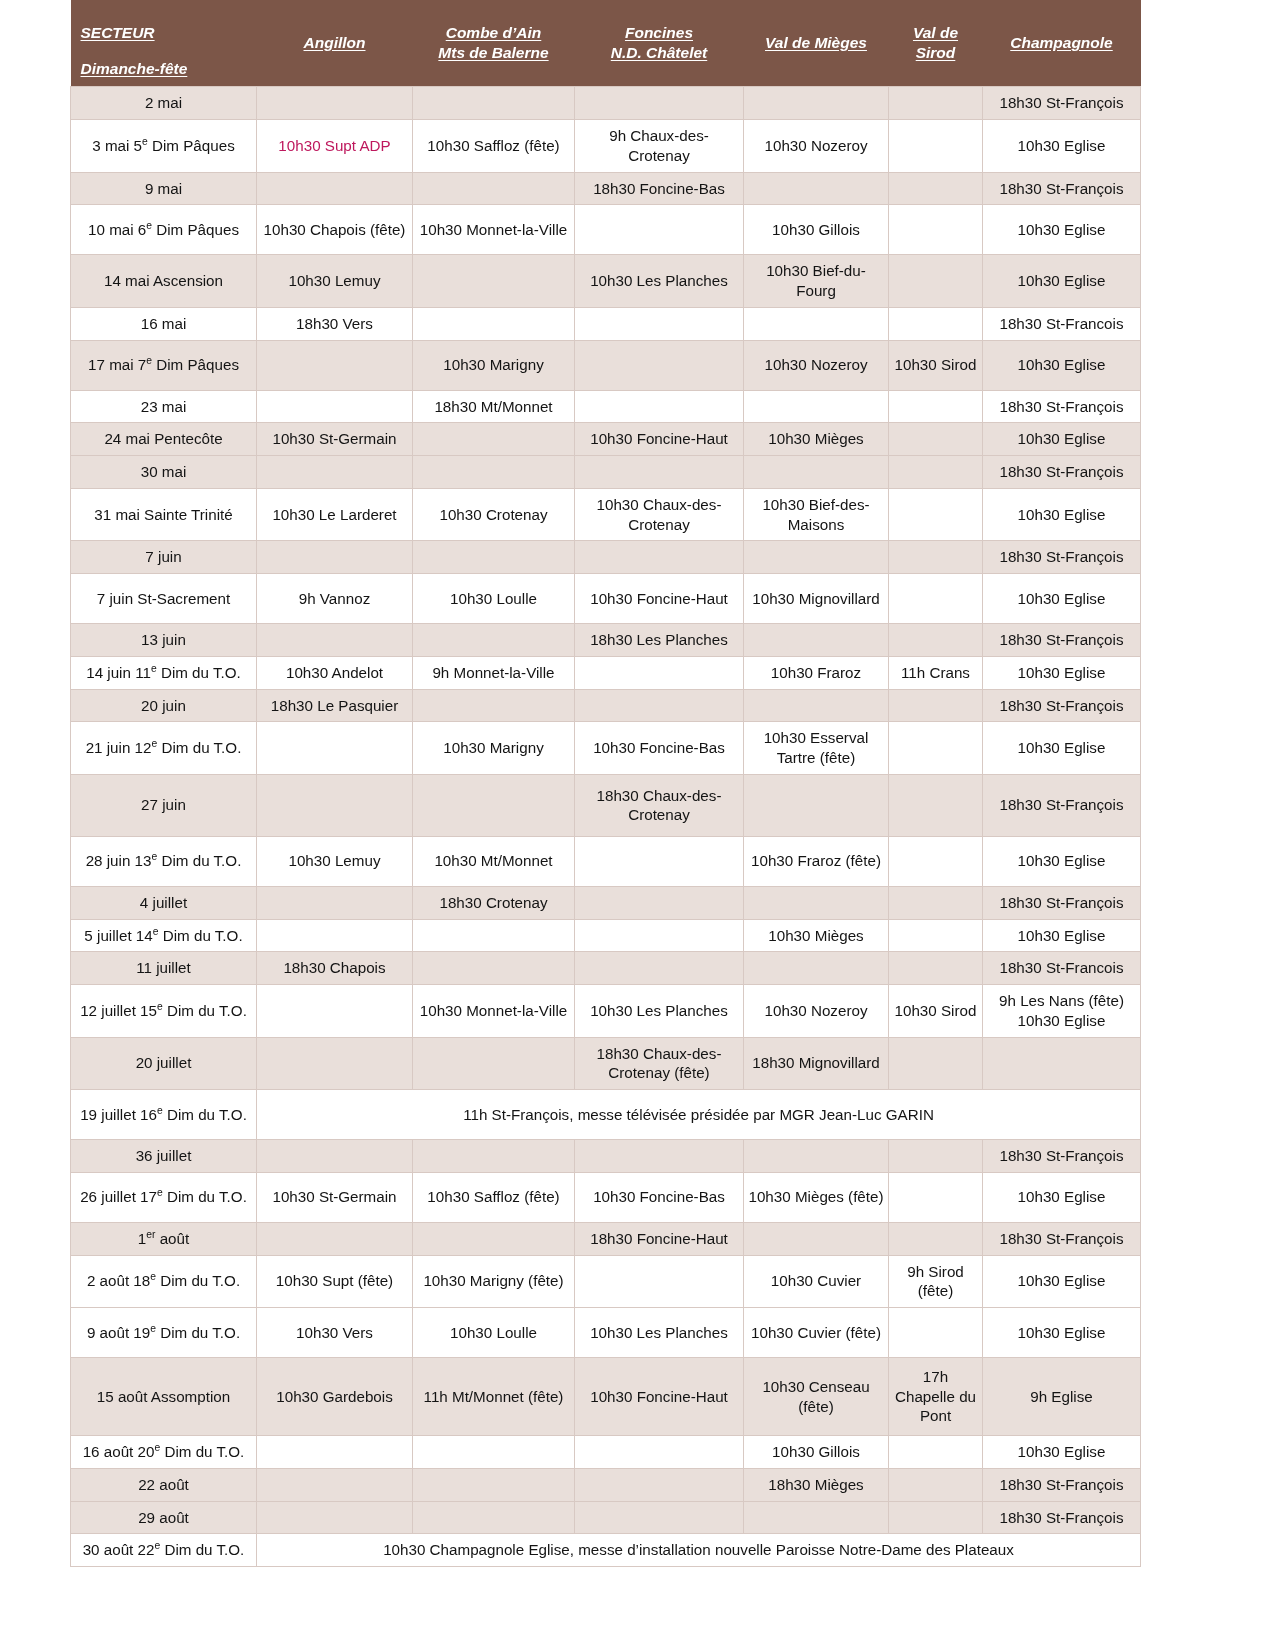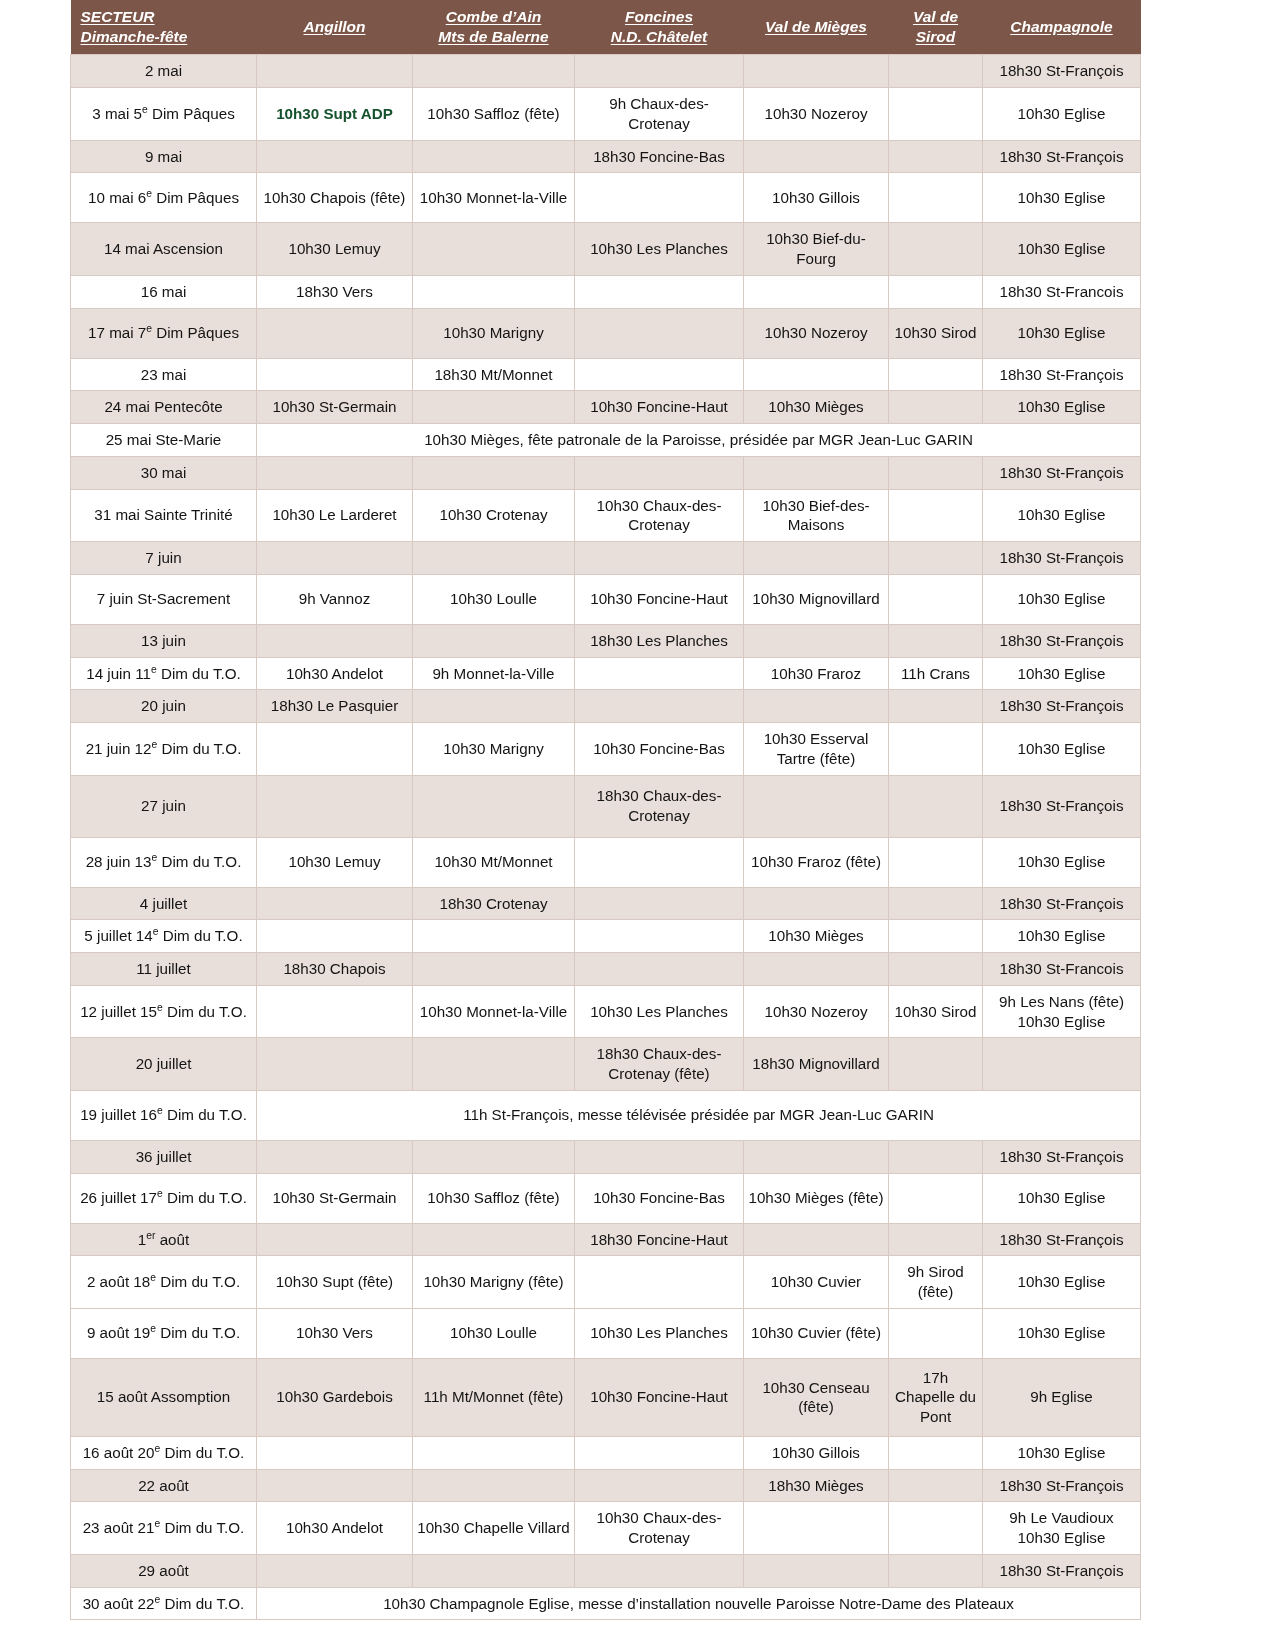--- a/index.html
+++ b/index.html
@@ -45,39 +45,39 @@
   thead th .hdr-line{
     display:block;
     text-decoration:underline;
     text-underline-offset:2px;
     white-space:nowrap;
   }
   thead th.hdr-date{
     text-align:left;
     padding-left:10px;
   }
-  thead th.hdr-date .hdr-line{ text-align:left; }
+  thead th.hdr-date .hdr-line{ text-align:left;margin-top:16px; }
 
   tbody td{
     border:1px solid #d8c9c3;
     font-size:15.2px;
     line-height:1.30;
     text-align:center;
     vertical-align:middle;
     padding:6px 4px;
     color:#141414;
     word-wrap:break-word;
     box-sizing:border-box;
   }
   tbody tr.shade td{ background:#e9dfda; }
   tbody tr.plain td{ background:#ffffff; }
 
   tbody td.cell-empty{ color:transparent; }
   tbody td .sub{ display:block; }
-  tbody td.accent{ color:#14532d;font-weight:bold; }
+  tbody td.accent{ color:#be185d; }
 
   tbody tr.r-tall td{ height:50px; }
   tbody tr.r-short td{ height:29px; }
   tbody tr.r-xtall td{ height:62px; }
   tbody tr.r-huge td{ height:78px; }
 
   sup.ord{ font-size:0.68em; vertical-align:super; line-height:0; }
 </style>
 </head>
 <body>
@@ -197,24 +197,20 @@
         </tr>
         <tr class="shade r-short">
           <td>24 mai Pentecôte</td>
           <td>10h30 St-Germain</td>
           <td class="cell-empty">&nbsp;</td>
           <td>10h30 Foncine-Haut</td>
           <td>10h30 Mièges</td>
           <td class="cell-empty">&nbsp;</td>
           <td>10h30 Eglise</td>
         </tr>
-        <tr class="plain r-short">
-          <td>25 mai Ste-Marie</td>
-          <td colspan="6">10h30 Mièges, fête patronale de la Paroisse, présidée par MGR Jean-Luc GARIN</td>
-        </tr>
         <tr class="shade r-short">
           <td>30 mai</td>
           <td class="cell-empty">&nbsp;</td>
           <td class="cell-empty">&nbsp;</td>
           <td class="cell-empty">&nbsp;</td>
           <td class="cell-empty">&nbsp;</td>
           <td class="cell-empty">&nbsp;</td>
           <td>18h30 St-François</td>
         </tr>
         <tr class="plain r-tall">
@@ -415,32 +411,20 @@
         </tr>
         <tr class="shade r-short">
           <td>22 août</td>
           <td class="cell-empty">&nbsp;</td>
           <td class="cell-empty">&nbsp;</td>
           <td class="cell-empty">&nbsp;</td>
           <td>18h30 Mièges</td>
           <td class="cell-empty">&nbsp;</td>
           <td>18h30 St-François</td>
         </tr>
-        <tr class="plain r-tall">
-          <td>23 août 21<sup class="ord">e</sup> Dim du T.O.</td>
-          <td>10h30 Andelot</td>
-          <td>10h30 Chapelle Villard</td>
-          <td>10h30 Chaux-des-Crotenay</td>
-          <td class="cell-empty">&nbsp;</td>
-          <td class="cell-empty">&nbsp;</td>
-          <td>
-            <span class="sub">9h Le Vaudioux</span>
-            <span class="sub">10h30 Eglise</span>
-          </td>
-        </tr>
         <tr class="shade r-short">
           <td>29 août</td>
           <td class="cell-empty">&nbsp;</td>
           <td class="cell-empty">&nbsp;</td>
           <td class="cell-empty">&nbsp;</td>
           <td class="cell-empty">&nbsp;</td>
           <td class="cell-empty">&nbsp;</td>
           <td>18h30 St-François</td>
         </tr>
         <tr class="plain r-short">

